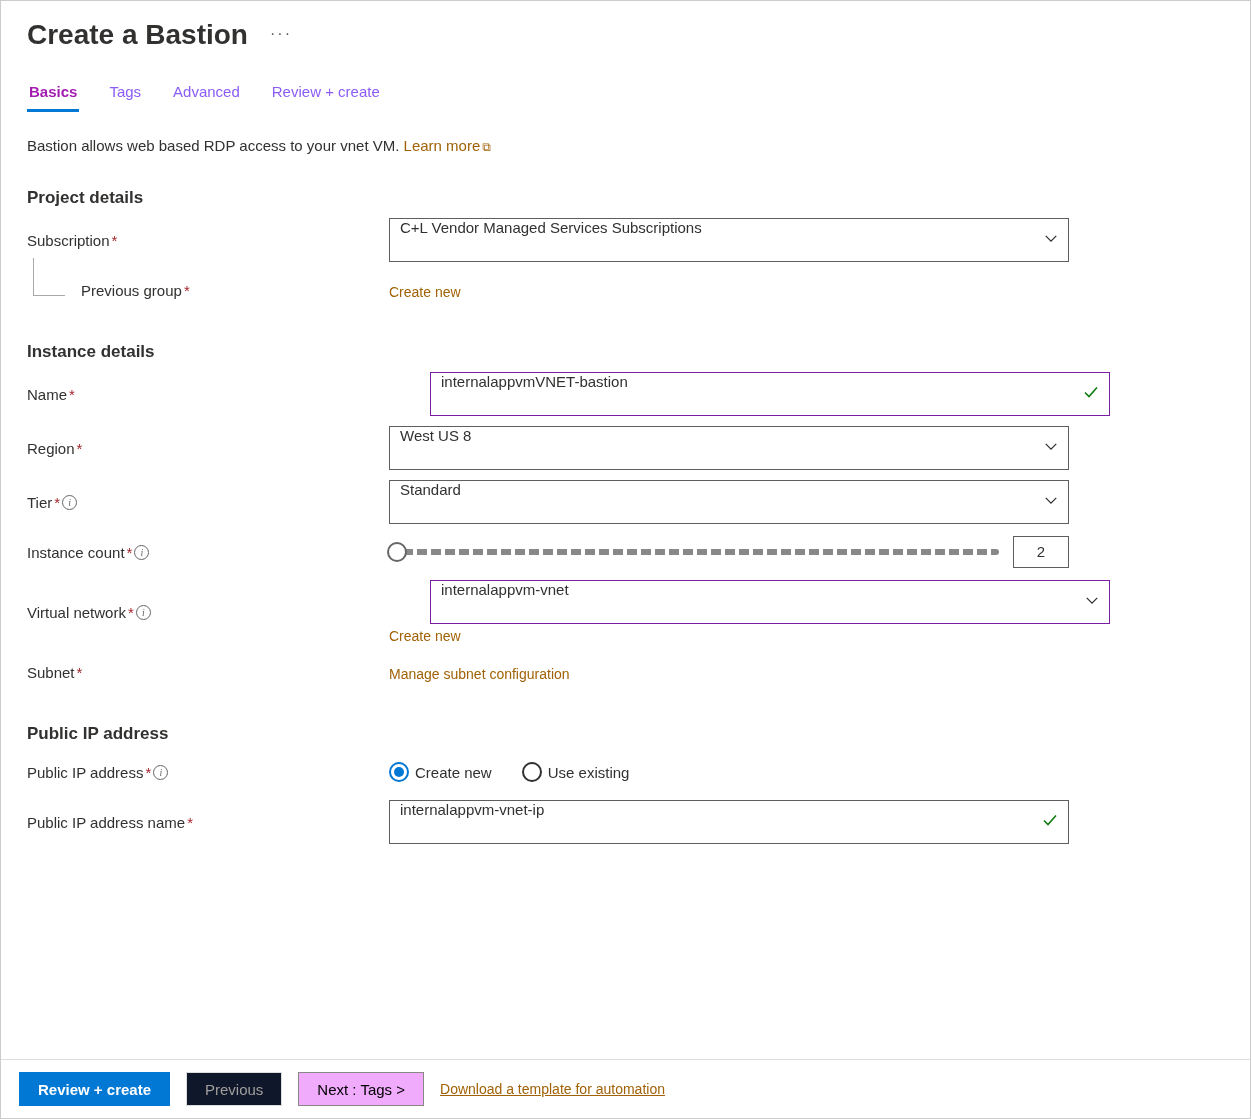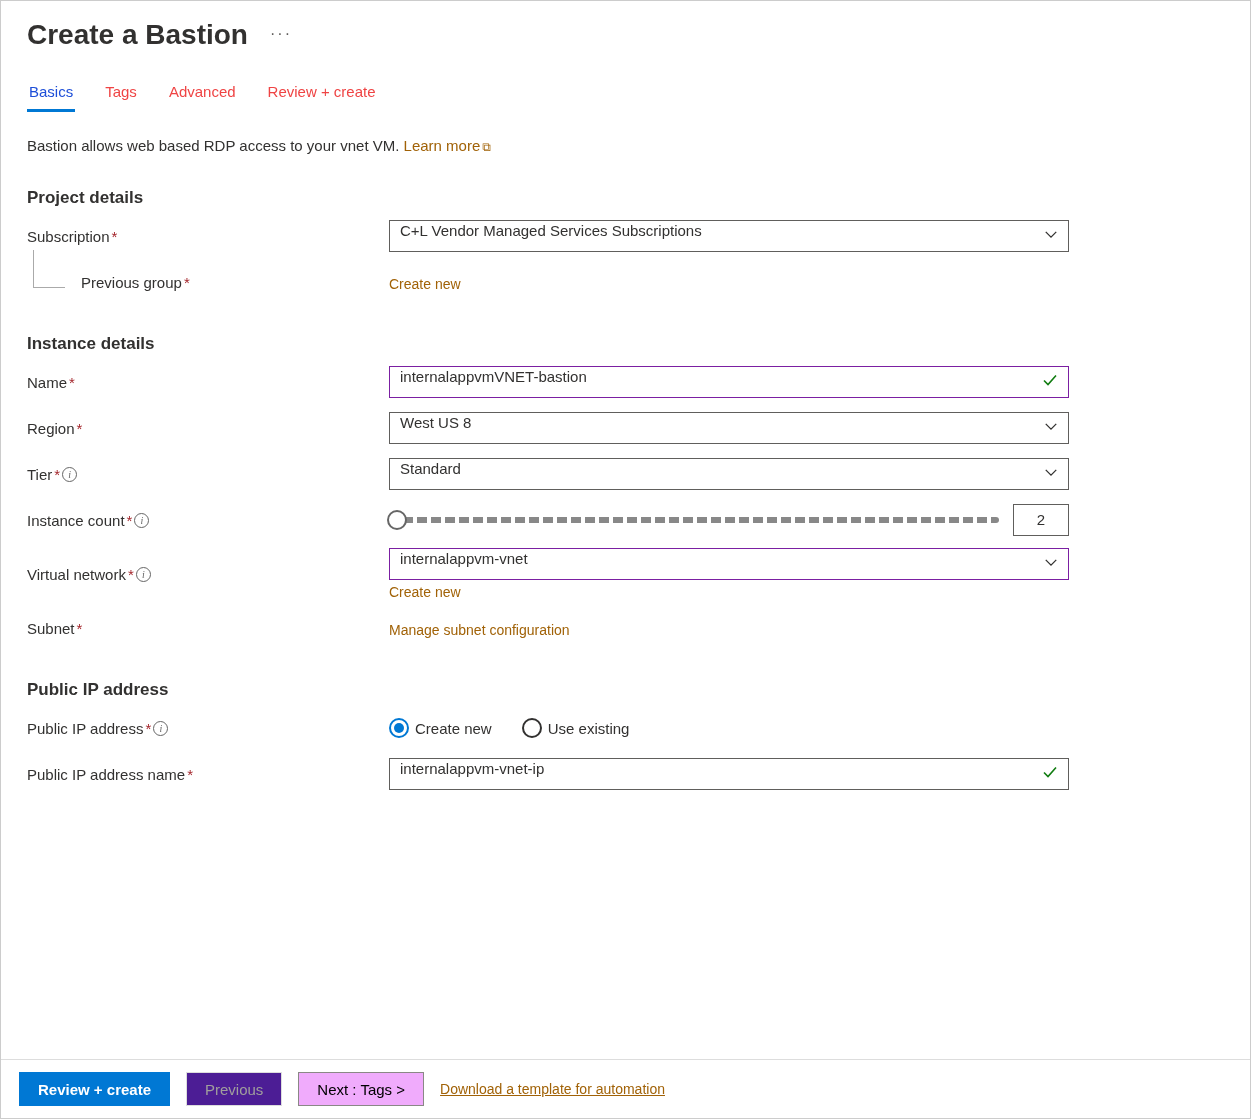--- a/index.html
+++ b/index.html
@@ -35,26 +35,26 @@
     display: flex;
     gap: 28px;
     border-bottom: 1px solid transparent;
     margin-top: 22px;
     margin-bottom: 2px;
   }
   .tab {
     padding: 4px 2px 12px 2px;
     cursor: pointer;
     font-size: 15px;
-    color: #ef4444;
+    color: #8b5cf6;
     position: relative;
   }
   .tab.active {
-    font-weight: 400;
-    color: #1d4ed8;
+    font-weight: 700;
+    color: #a21caf;
   }
   .tab.active::after {
     content:"";
     position:absolute;
     left:0; right:0; bottom:0;
     height:3px;
     background:#0078d4;
   }
   .intro {
     margin: 24px 0 6px 0;
@@ -103,31 +103,31 @@
     font-style: italic;
     font-family: Georgia, serif;
     cursor: default;
   }
   .field-col {
     flex: 0 0 680px;
     position:relative;
   }
   .dropdown, .text-input {
     width: 100%;
-    height: 32px;
+    height: 44px;
     border:1px solid #605e5c;
     background:#fff;
     padding: 0 30px 12px 10px;
     font-size:15px;
     display:flex;
-    align-items:flex-end;
+    align-items:flex-start;
     position:relative;
     cursor:pointer;
   }
-  .dropdown.purple, .text-input.purple { border-color:#7b1fa2; }
+  .dropdown.purple, .text-input.purple { border-color:#7b1fa2;margin-left:41px; }
   .chevron {
     position:absolute; right:10px; top:50%; transform:translateY(-50%);
     pointer-events:none;
   }
   .chevron svg { width:14px; height:14px; }
   .check {
     position:absolute; right:10px; top:50%; transform:translateY(-50%);
     color:#107c10;
   }
   .sublink {
@@ -193,21 +193,21 @@
     align-items:center;
   }
   .btn.primary {
     background:#0078d4;
     border-color:#0078d4;
     color:#fff;
     font-weight:600;
   }
   .btn.disabled {
     color:#a19f9d;
-    background:#4c1d95;
+    background:#0f172a;
     border-color:#ddd;
     cursor:default;
   }
 </style>
 </head>
 <body>
 
 <div class="page">
   <div class="content">
 

